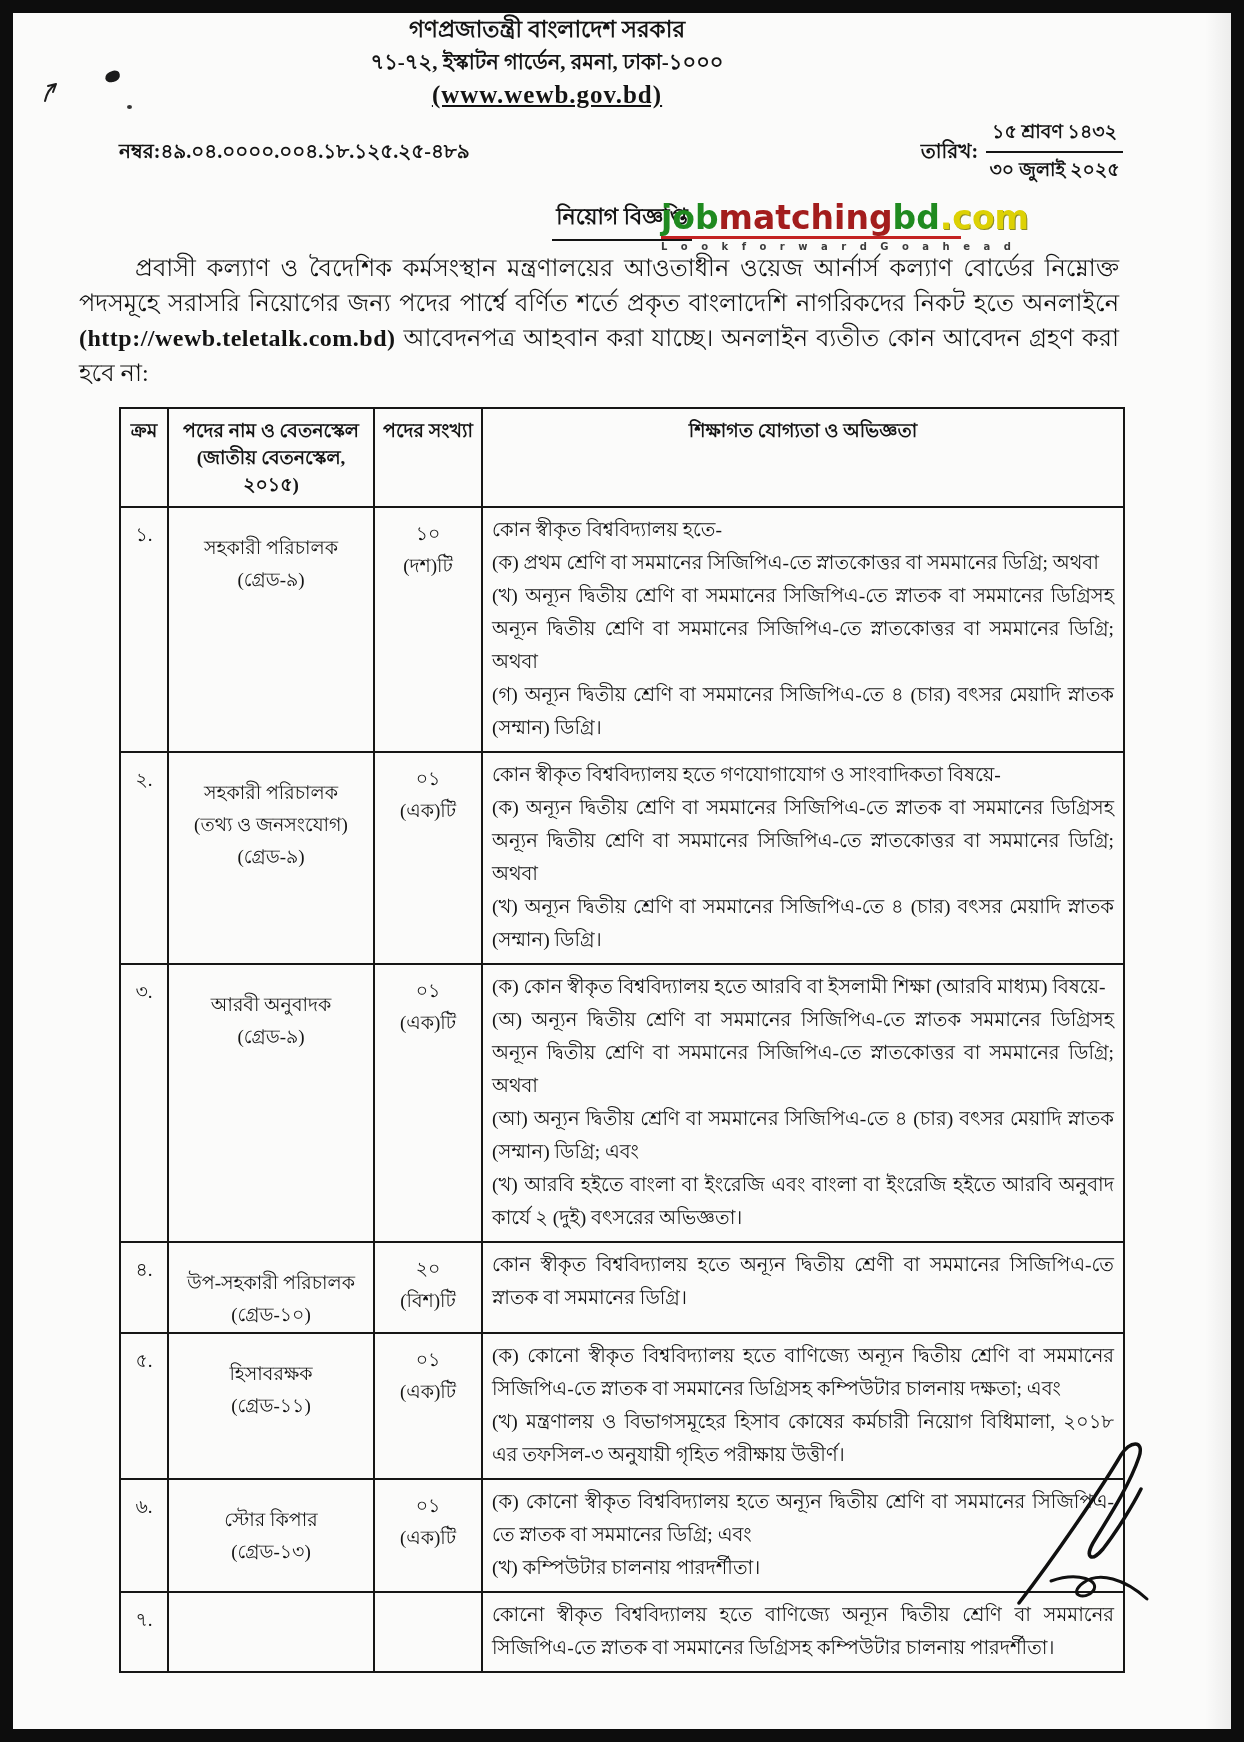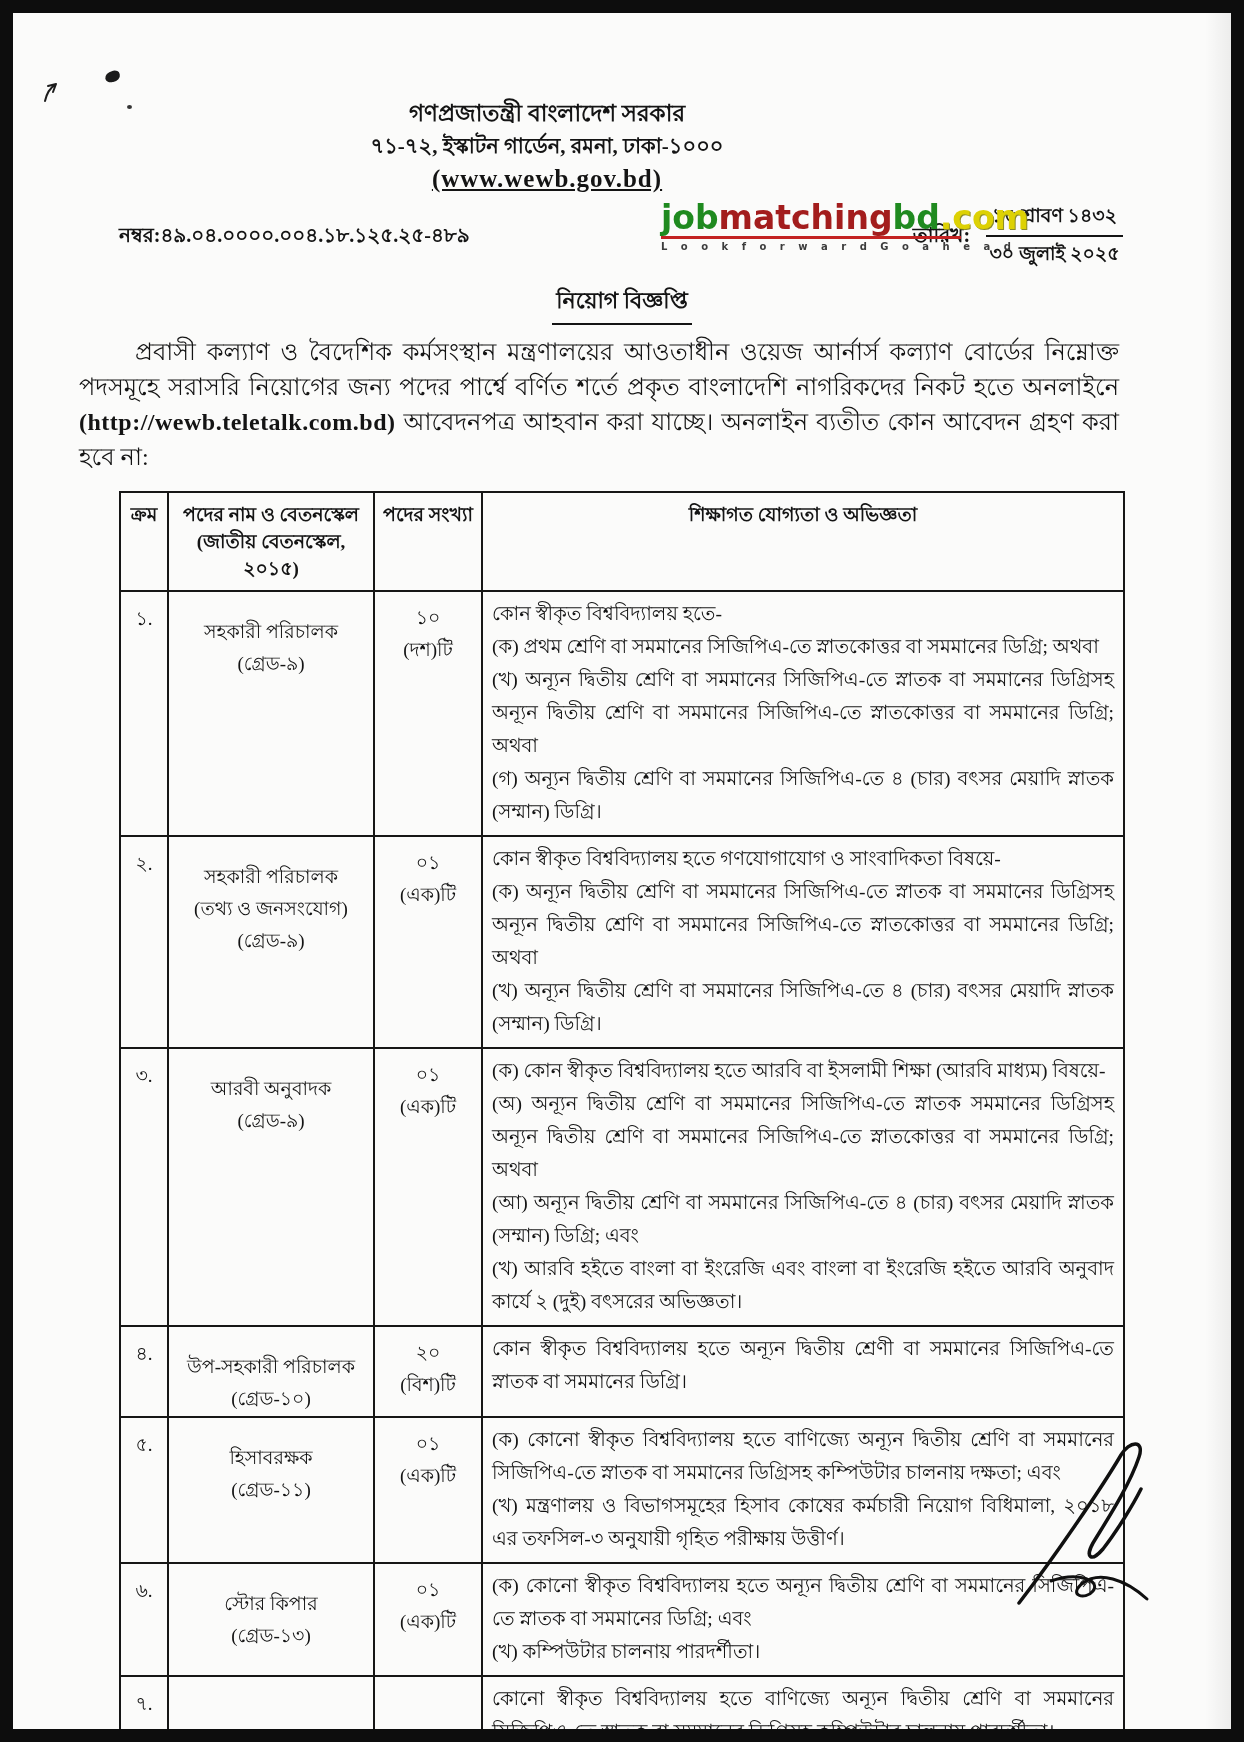--- a/index.html
+++ b/index.html
@@ -12,40 +12,40 @@
     background:#fbfbfa; overflow:hidden; color:#141414;
     font-family:"Liberation Serif","DejaVu Serif",serif;
   }
   .page::after{ 
     content:""; position:absolute; top:0; right:0; width:26px; height:100%;
     background:linear-gradient(to right, rgba(0,0,0,0), rgba(0,0,0,0.06));
     pointer-events:none;
   }
 
   
-  .letterhead { text-align:center; padding-top:84px; margin-right:150px; line-height:1; }
+  .letterhead { text-align:center; margin-right:150px; line-height:1; }
   .lh1 { font-size:23px; font-weight:bold; line-height:34px; }
   .lh2 { font-size:22px; font-weight:bold; line-height:33px; }
   .lh3 { font-size:17px; font-weight:bold; line-height:28px; }
   .lh4 { font-size:21px; font-weight:bold; line-height:31px; }
   .lh5 { font-size:21px; font-weight:bold; line-height:31px; }
   .lh-site { font-size:25px; font-weight:bold; line-height:33px; text-decoration:underline; letter-spacing:1px; }
 
   
   .wm { position:absolute; top:188px; left:648px; width:330px; text-align:left;
         font-family:"DejaVu Sans","Liberation Sans",sans-serif; }
   .wm-word { font-size:33px; font-weight:bold; letter-spacing:0px; line-height:34px; white-space:nowrap; }
   .wm-rule { height:3px; background:#c32222; margin:1px 0 2px 0; width:300px; }
   .wm-tag { font-size:10px; letter-spacing:5px; color:#3c3c3c; font-weight:bold; white-space:nowrap; }
 
   
   .memo { display:flex; justify-content:space-between; align-items:center;
           margin:6px 108px 0 106px; }
   .memo-no { font-size:20px; font-weight:bold; }
-  .memo-date { display:flex; align-items:center; gap:16px; }
+  .memo-date { display:flex; align-items:center; gap:8px; }
   .memo-date-label { font-size:20px; font-weight:bold; }
   .memo-dates { text-align:center; font-size:19px; font-weight:bold; }
   .memo-dates .top { border-bottom:2px solid #141414; padding:0 6px 2px 6px; }
   .memo-dates .bot { padding-top:2px; }
 
   
   .title-wrap { text-align:center; margin-top:12px; }
   .notice-title { display:inline-block; font-size:22px; font-weight:bold;
                   border-bottom:2px solid #141414; padding:0 4px 3px 4px; }
   .intro { margin:10px 112px 0 66px; font-size:24px; line-height:35px;

